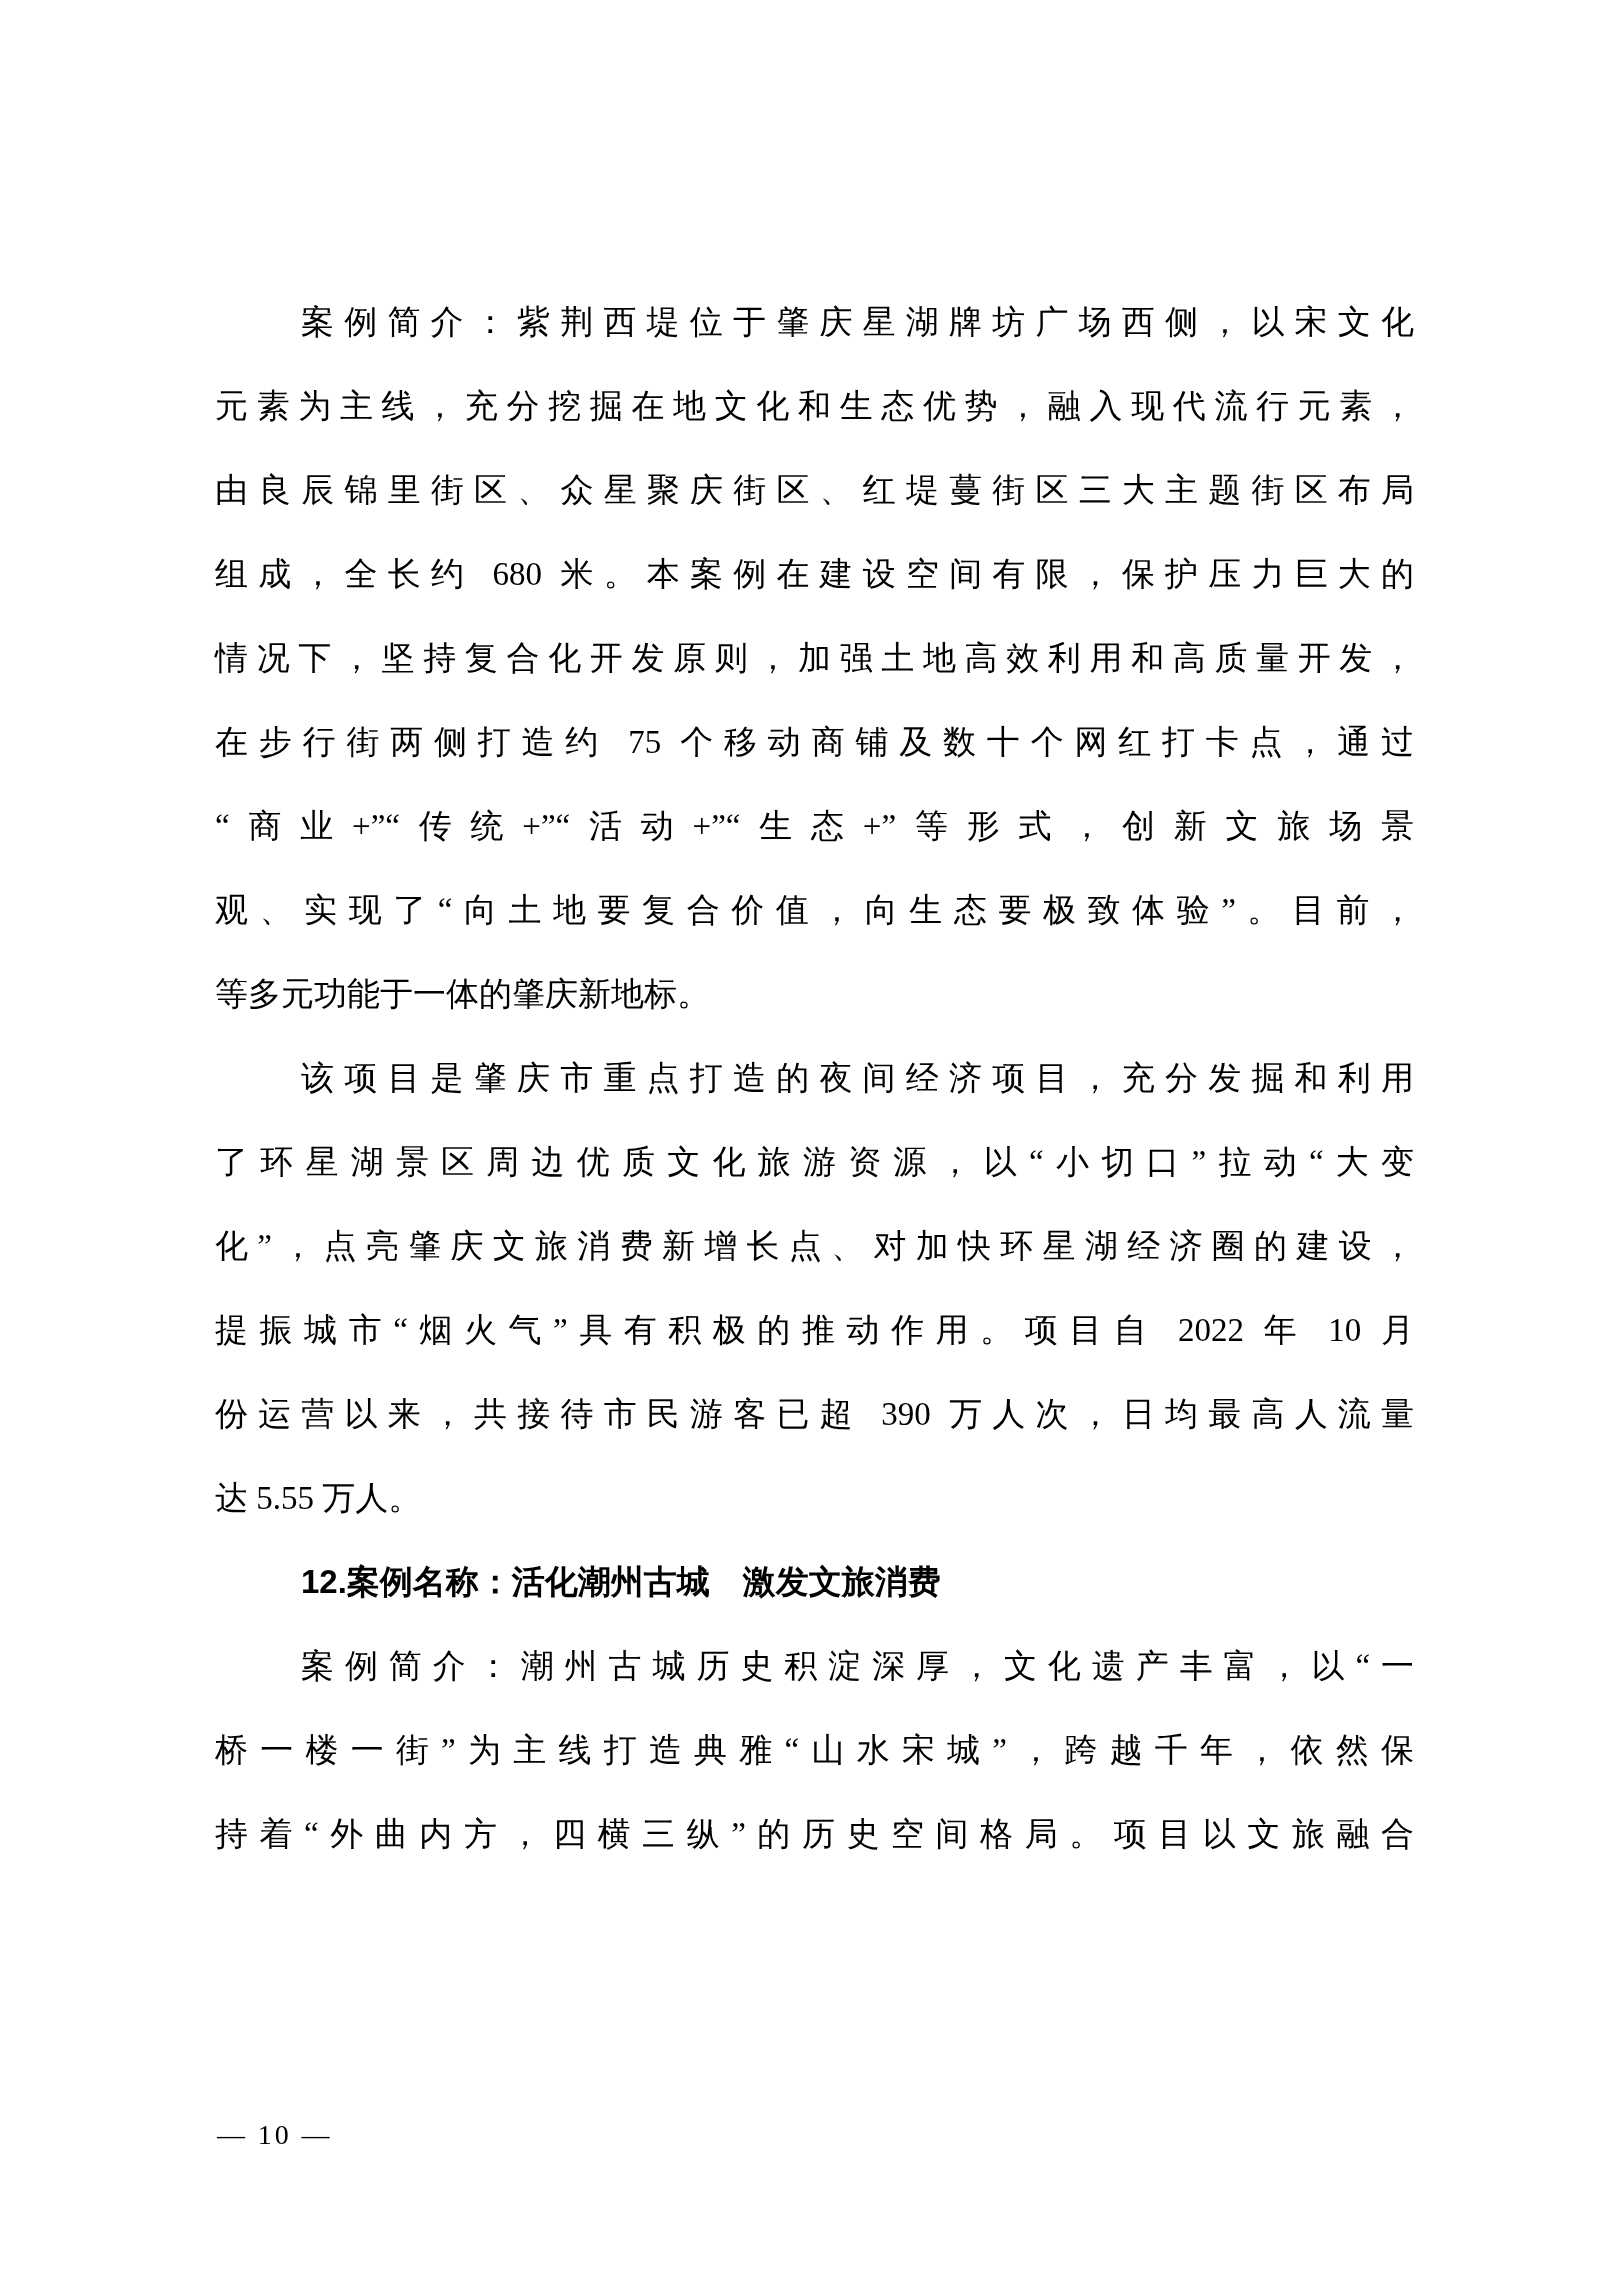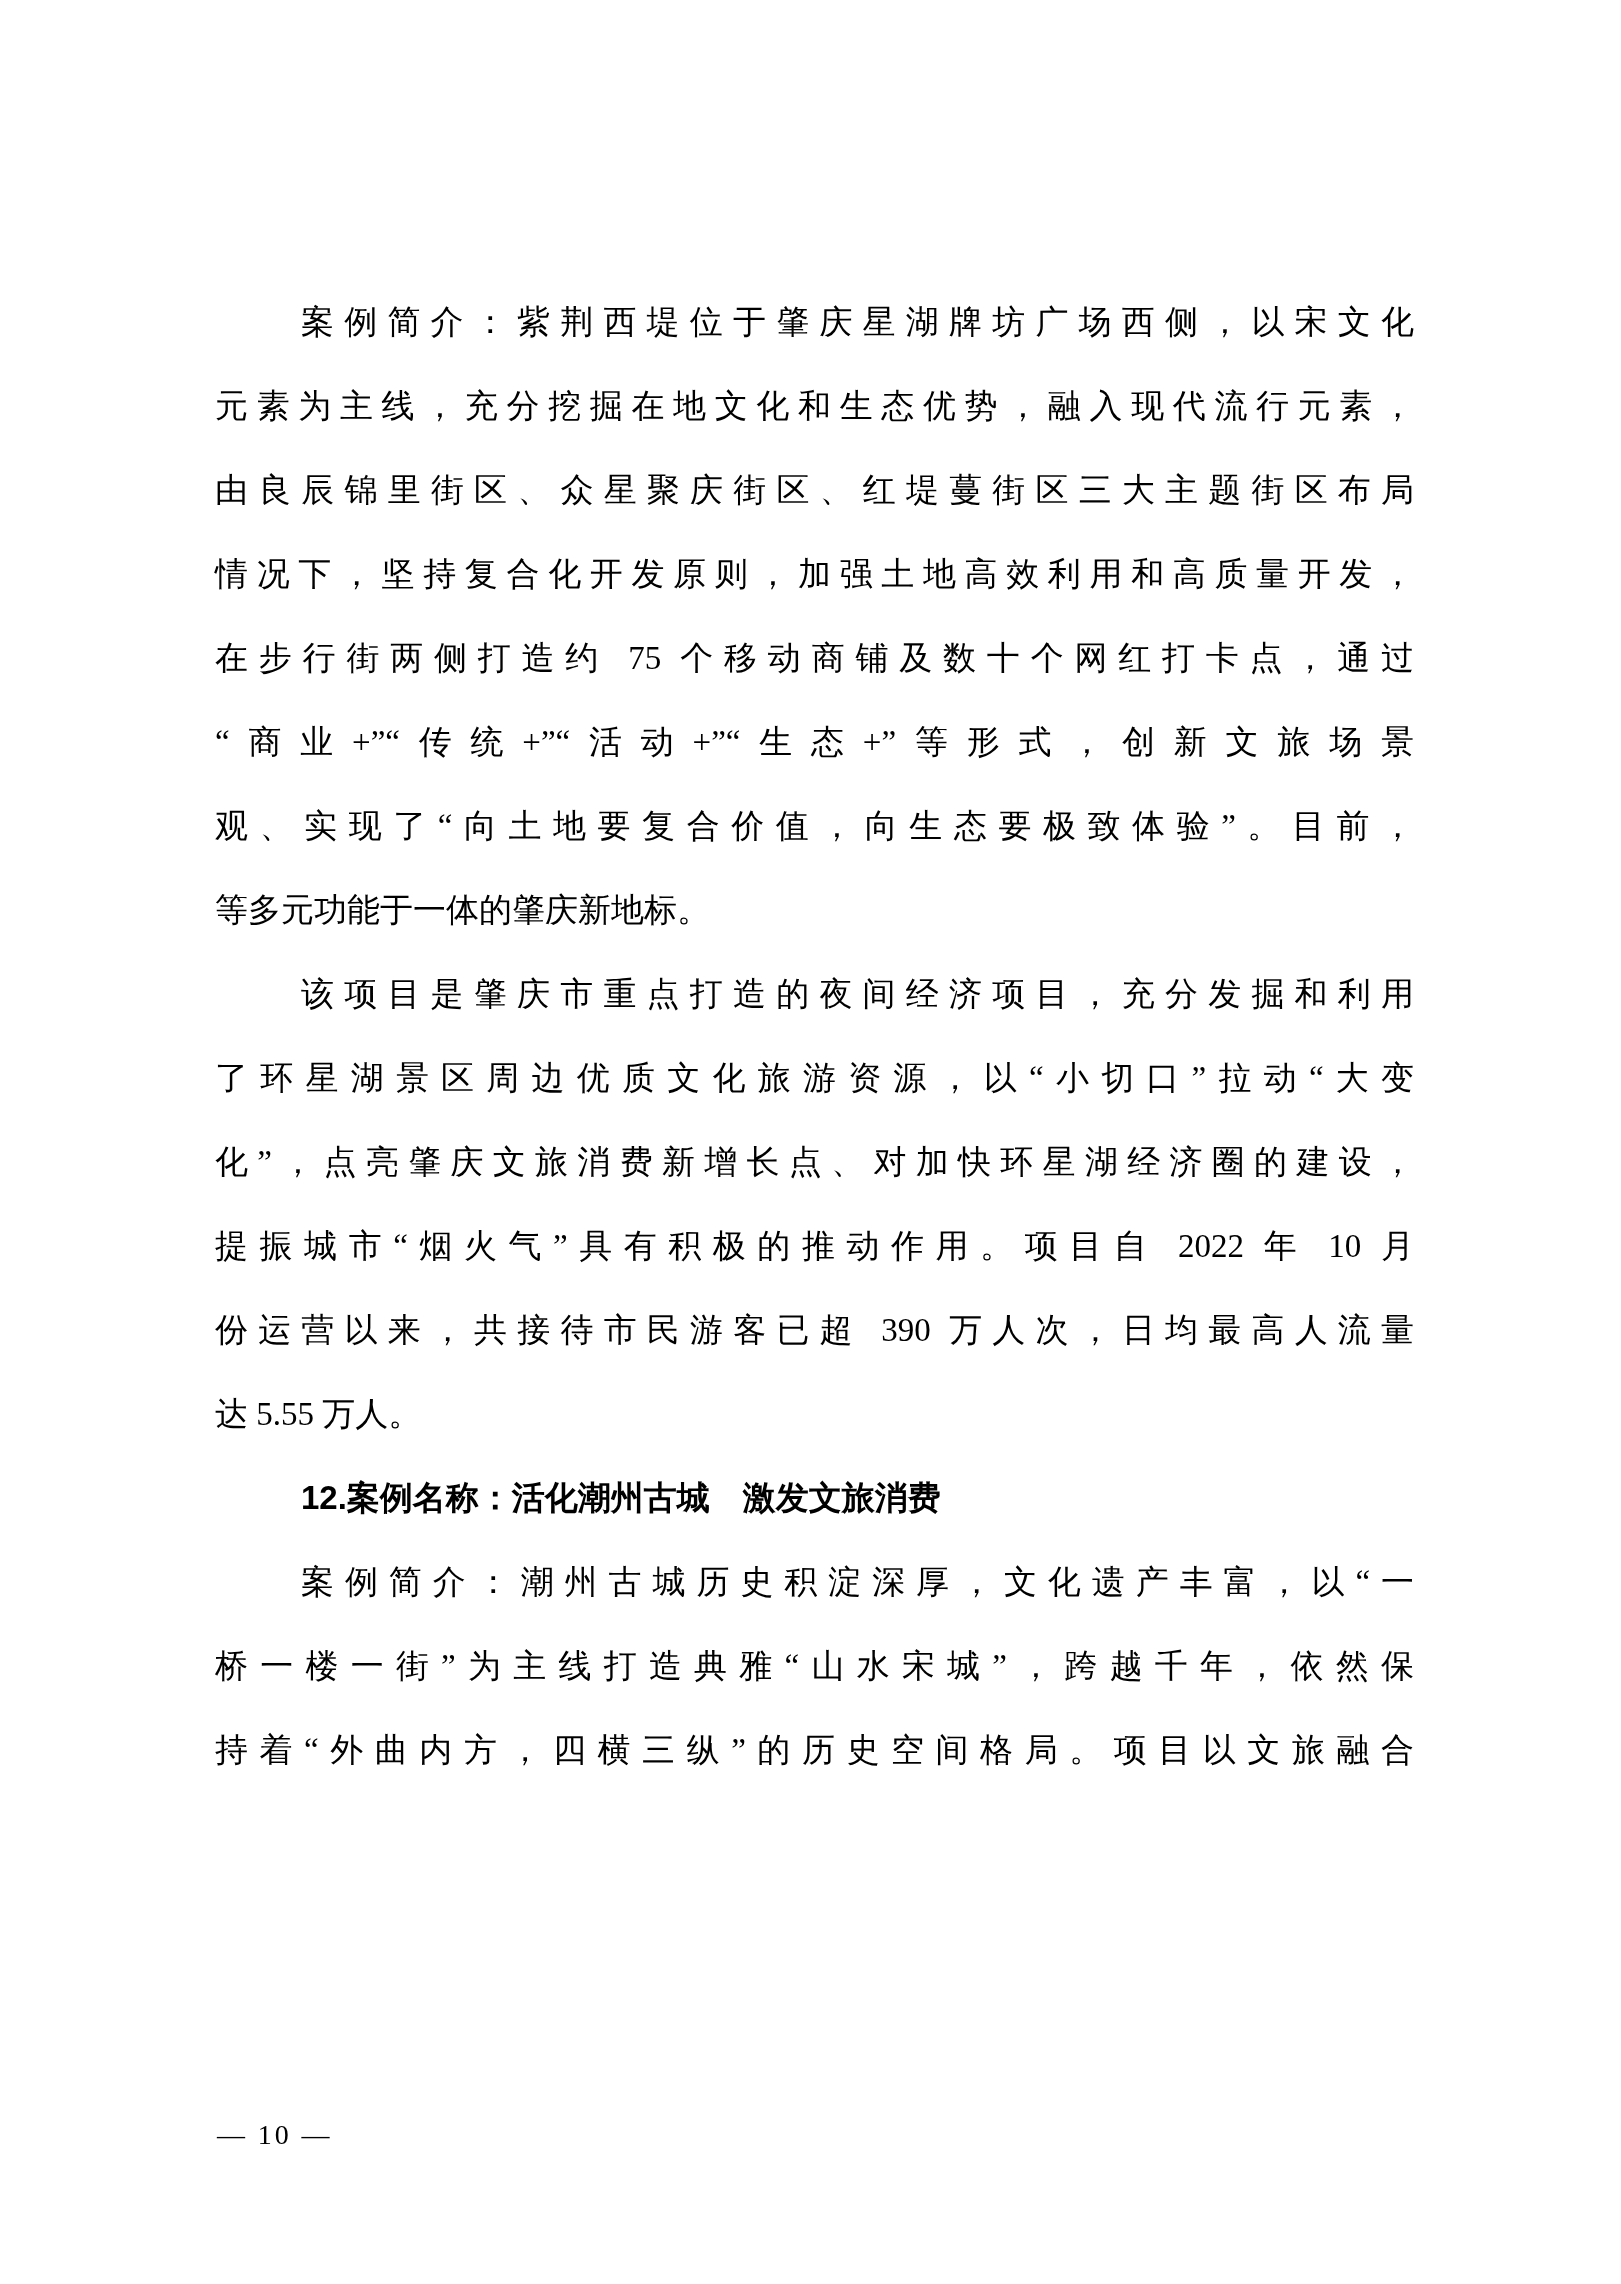--- a/index.html
+++ b/index.html
@@ -69,20 +69,21 @@
   }
 </style>
 </head>
 <body>
 
 <div class="page">
   <div class="text-block">
     <div class="line jl indent">案例简介：紫荆西堤位于肇庆星湖牌坊广场西侧，以宋文化</div>
     <div class="line jl">元素为主线，充分挖掘在地文化和生态优势，融入现代流行元素，</div>
     <div class="line jl">由良辰锦里街区、众星聚庆街区、红堤蔓街区三大主题街区布局</div>
+    <div class="line jl">组成，全长约 680 米。本案例在建设空间有限，保护压力巨大的</div>
     <div class="line jl">情况下，坚持复合化开发原则，加强土地高效利用和高质量开发，</div>
     <div class="line jl">在步行街两侧打造约 75 个移动商铺及数十个网红打卡点，通过</div>
     <div class="line jl">“商业+”“传统+”“活动+”“生态+”等形式，创新文旅场景</div>
     <div class="line jl">观、实现了“向土地要复合价值，向生态要极致体验”。目前，</div>
     <div class="line ll">等多元功能于一体的肇庆新地标。</div>
     <div class="line jl indent">该项目是肇庆市重点打造的夜间经济项目，充分发掘和利用</div>
     <div class="line jl">了环星湖景区周边优质文化旅游资源，以“小切口”拉动“大变</div>
     <div class="line jl">化”，点亮肇庆文旅消费新增长点、对加快环星湖经济圈的建设，</div>
     <div class="line jl">提振城市“烟火气”具有积极的推动作用。项目自 2022 年 10 月</div>
     <div class="line jl">份运营以来，共接待市民游客已超 390 万人次，日均最高人流量</div>

